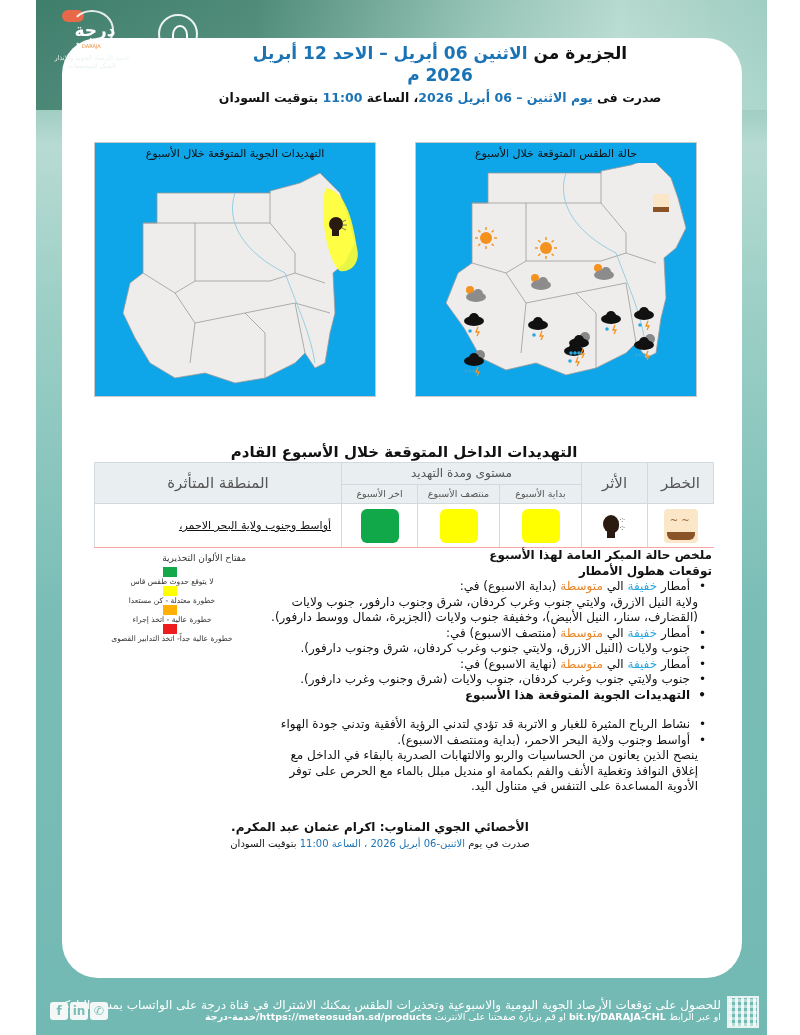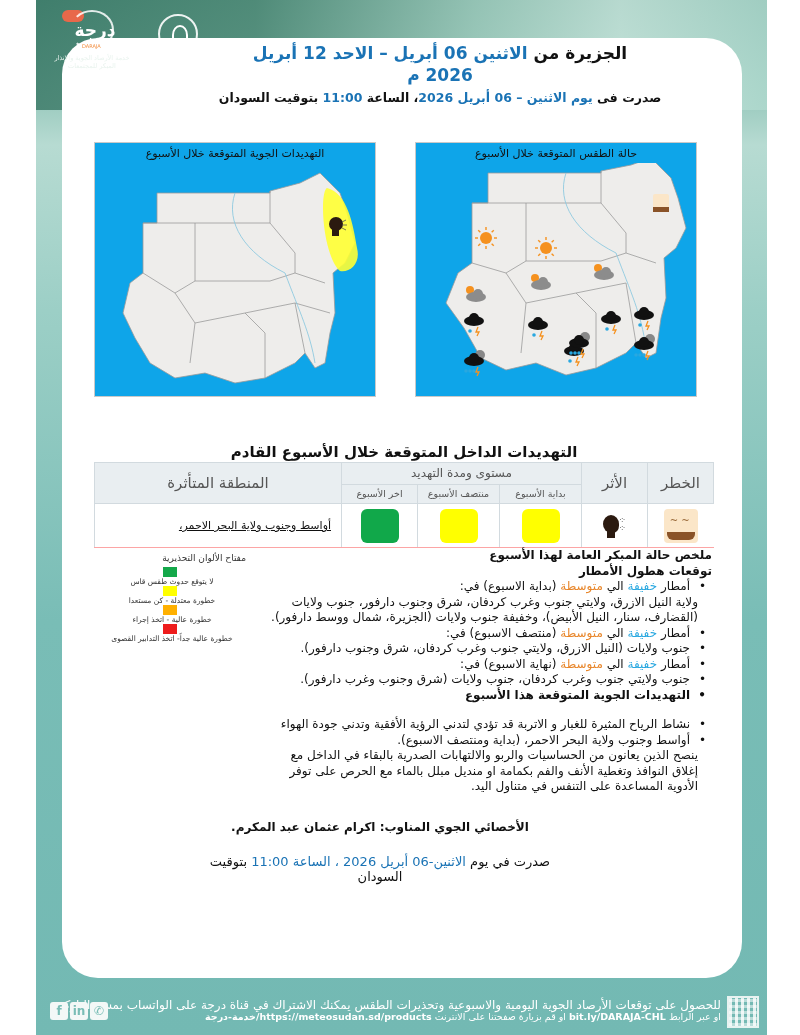--- a/index.html
+++ b/index.html
@@ -77,21 +77,21 @@
   
   .summary { position: absolute; left: 262px; top: 548px; width: 450px; direction: rtl; font-size: 12px; line-height: 15.5px; color: #111; }
   .summary .h { font-weight: bold; }
   .summary .bl { position: relative; padding-right: 22px; }
   .summary .bl::before { content: "•"; position: absolute; right: 6px; top: 0; }
   .summary .pl { padding-right: 14px; }
   .summary .gap { height: 14px; }
 
   .signature { position: absolute; left: 200px; top: 820px; width: 360px; text-align: center; direction: rtl; }
   .signature .s1 { font-size: 12px; font-weight: bold; }
-  .signature .s2 { font-size: 13px; margin-top: 20px; }
+  .signature .s2 { font-size: 10px; margin-top: 4px; }
 
   
   .footer { position: absolute; left: 36px; top: 990px; width: 731px; height: 45px; direction: rtl; color: #fff; }
   .qr { position: absolute; right: 8px; top: 6px; width: 32px; height: 32px; border: 2px solid #e8f3f1; background:
     repeating-linear-gradient(90deg, rgba(255,255,255,.8) 0 3px, transparent 3px 6px),
     repeating-linear-gradient(0deg, rgba(255,255,255,.5) 0 3px, transparent 3px 6px); }
   .footer .line1 { position: absolute; right: 46px; top: 8px; font-size: 12px; white-space: nowrap; }
   .footer .line2 { position: absolute; right: 46px; top: 21px; font-size: 9.5px; white-space: nowrap; }
   .footer .line2 b { font-family: "DejaVu Sans", sans-serif; font-weight: bold; }
   .social { position: absolute; left: 14px; top: 12px; display: flex; gap: 2px; direction: ltr; }

